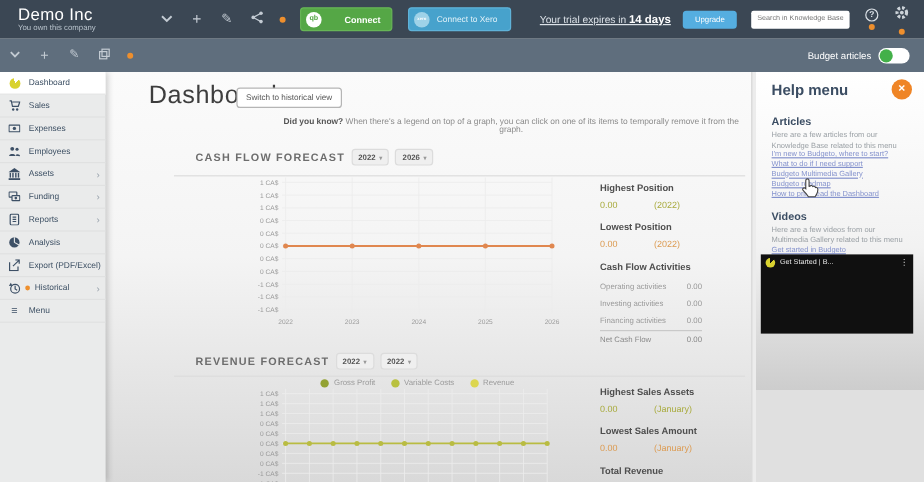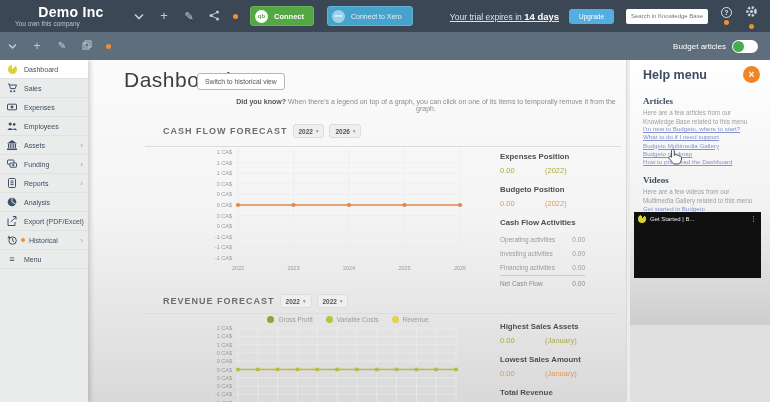--- a/index.html
+++ b/index.html
@@ -2,26 +2,26 @@
 <html><head>
 <meta charset="utf-8">
 <style>
   * { margin:0; padding:0; box-sizing:border-box; }
   html,body { width:770px; height:402px; }
   body { position:relative; overflow:hidden; font-family:"Liberation Sans",sans-serif; background:#e0e0e0; }
 
   
   .topbar { position:absolute; left:0; top:0; width:770px; height:32px; background:#3b4754; display:flex; align-items:center; z-index:10; }
   .brand { margin-left:15px; width:112px; }
-  .brand-name { color:#fff; font-size:14px; font-weight:bold; letter-spacing:.3px; line-height:15px;text-align:center; }
+  .brand-name { color:#fff; font-size:14px; font-weight:normal; letter-spacing:.3px; line-height:15px; }
   .brand-sub { color:#b9c3cc; font-size:6.5px; }
   .tb-icons { display:flex; align-items:center; gap:13px; margin-left:6px; }
   .tb-icon { color:#c3cbd3; font-size:11px; width:12px; text-align:center; cursor:pointer; line-height:12px; }
   .dot { width:5px; height:5px; border-radius:50%; background:#ee8f2d; }
-  .btn-connect { margin-left:12px; display:flex; align-items:center; gap:6px; background:#55a746; border:1px solid #67b556; border-radius:3px; padding:0 9px 0 4px; height:20px; cursor:pointer; }
+  .btn-connect { margin-left:12px; display:flex; align-items:center; gap:19px; background:#55a746; border:1px solid #67b556; border-radius:3px; padding:0 9px 0 4px; height:20px; cursor:pointer; }
   .qb-circle { width:13px; height:13px; background:#fff; border-radius:50%; color:#55a746; font-size:6px; font-weight:bold; display:flex; align-items:center; justify-content:center; }
   .btn-connect .lbl { color:#fff; font-size:7.5px; font-weight:bold; }
   .btn-xero { margin-left:13px; display:flex; align-items:center; gap:6px; background:#47a2cc; border:1px solid #5fb2d8; border-radius:3px; padding:0 10px 0 4px; height:20px; cursor:pointer; }
   .xero-circle { width:13px; height:13px; background:#9ed2e8; border-radius:50%; color:#fff; font-size:3.5px; font-weight:bold; display:flex; align-items:center; justify-content:center; }
   .btn-xero .lbl { color:#e3f2f9; font-size:7px; }
   .trial { margin-left:auto; color:#dde3e9; font-size:8.5px;text-decoration:underline; }
   .trial b { color:#fff; font-size:9.5px; }
   .btn-upgrade { margin-left:10px; background:#55aee0; color:#fff; font-size:6.5px; border:none; border-radius:3px; padding:4px 10px; cursor:pointer; }
   .search { margin-left:12px; width:82px; height:15px; background:#fff; border-radius:2px; border:none; font-size:6px; color:#666; padding:0 5px; outline:none; }
   .icon-stack { display:flex; flex-direction:column; align-items:center; margin-left:13px; gap:2px; cursor:pointer; }
@@ -76,21 +76,21 @@
   .net-row { border-top:1px solid #c9c9c9; color:#8a8a8a; margin-top:1px; }
 
   
   .vline { position:absolute; left:626px; top:60px; width:4px; height:342px; background:#ececec; border-left:1px solid #d8d8d8; z-index:4; }
 
   
   .help { position:absolute; left:630px; top:60px; width:140px; height:265px;
           background:linear-gradient(180deg,#ffffff 0%,#f2f2f2 55%,#cdcdcd 100%); z-index:6; }
   .help-title { position:absolute; left:13px; top:8px; font-size:12.5px; font-weight:bold; color:#3b4d63; }
   .help-close { position:absolute; right:10px; top:6px; width:17px; height:17px; border-radius:50%; background:#ef8526; color:#fff; font-size:10px; font-weight:bold; display:flex; align-items:center; justify-content:center; cursor:pointer; }
-  .help-sec { position:absolute; left:13px; font-size:9px; font-weight:bold; color:#3b4d63;font-family:Liberation Serif, serif; }
+  .help-sec { position:absolute; left:13px; font-size:9px; font-weight:bold; color:#3b4d63; }
   .art-t { top:36px; } .vid-t { top:115px; }
   .help-p { position:absolute; left:13px; width:118px; font-size:6.3px; color:#9aa0a5; line-height:1.35; }
   .art-p { top:49px; } .vid-p { top:128px; }
   .links { position:absolute; left:13px; top:65px; }
   .hlink { display:block; font-size:6.2px; color:#8492cd; text-decoration:underline; line-height:8.3px; cursor:pointer; }
   .vid-link { position:absolute; left:13px; top:145px; font-size:6.2px; color:#8492cd; text-decoration:underline; cursor:pointer; }
   .thumb { position:absolute; left:4px; top:152px; width:127px; height:66px; background:#101010; cursor:pointer; }
   .thumb-top { height:13px; display:flex; align-items:center; padding:0 4px; gap:4px; }
   .thumb-pie { width:8px; height:8px; border-radius:50%; background:conic-gradient(from -10deg, rgba(0,0,0,0) 0 55deg, #d9d22f 55deg 360deg); flex:0 0 8px; }
   .thumb-title { color:#e8e8e8; font-size:6px; flex:1; white-space:nowrap; overflow:hidden; }
@@ -329,26 +329,26 @@
       <text x="272" y="124" text-anchor="middle" font-size="5.5" fill="#9a9a9a">2026</text>
       <line x1="50" x2="272" y1="59" y2="59" stroke="#e0874f" stroke-width="1.6"></line>
       <circle cx="50" cy="59" r="2.1" fill="#e0874f"></circle>
       <circle cx="105.5" cy="59" r="2.1" fill="#e0874f"></circle>
       <circle cx="161" cy="59" r="2.1" fill="#e0874f"></circle>
       <circle cx="216.5" cy="59" r="2.1" fill="#e0874f"></circle>
       <circle cx="272" cy="59" r="2.1" fill="#e0874f"></circle>
     </svg>
 
   <div class="stats cf-stats">
-    <div class="stat-h">Expenses Position</div>
+    <div class="stat-h">Highest Position</div>
     <div class="stat-val olive">
         <span class="v">0.00</span>
         <span>(2022)</span>
       </div>
-    <div class="stat-h">Budgeto Position</div>
+    <div class="stat-h">Lowest Position</div>
     <div class="stat-val orange-v">
         <span class="v">0.00</span>
         <span>(2022)</span>
       </div>
     <div class="stat-h" style="margin-top:3px;">Cash Flow Activities</div>
     <div id="cf-activities">
         <div class="act-row">
           <span>Operating activities</span>
           <span>0.00</span>
         </div>

